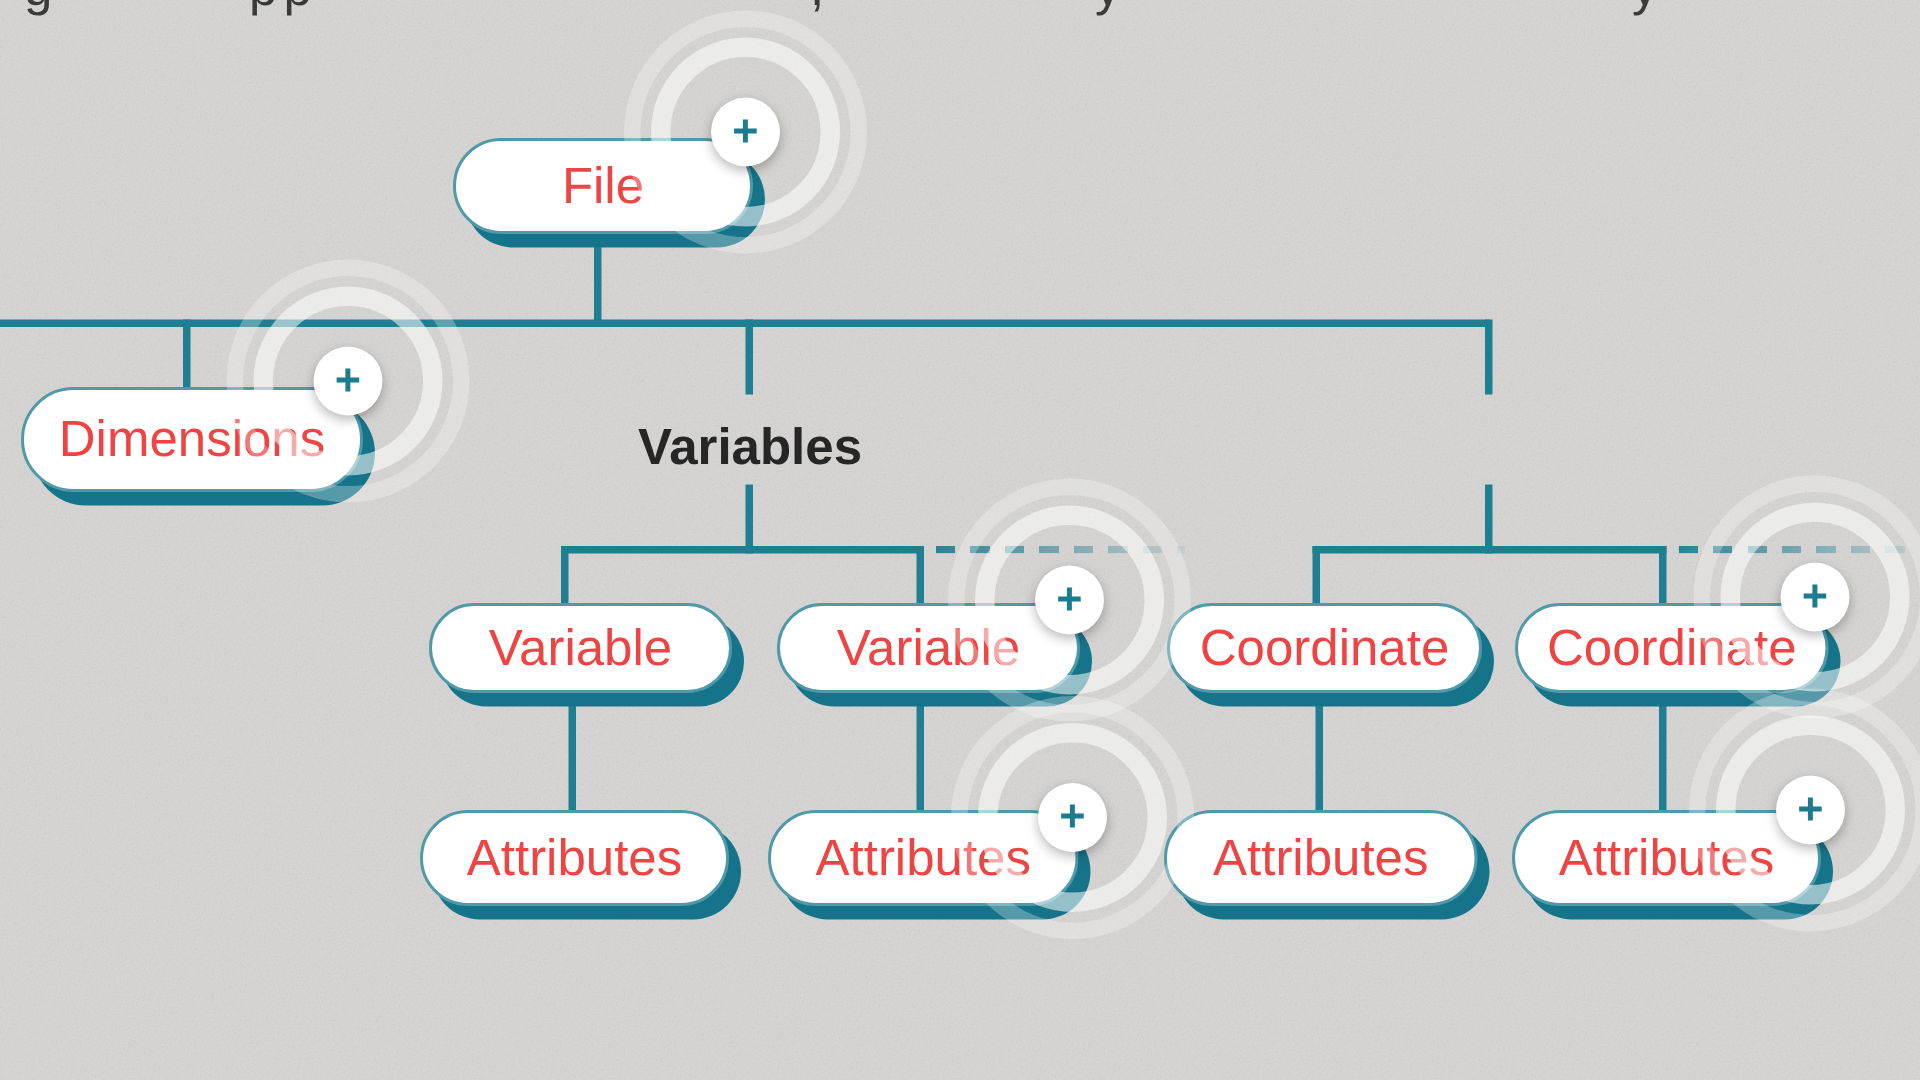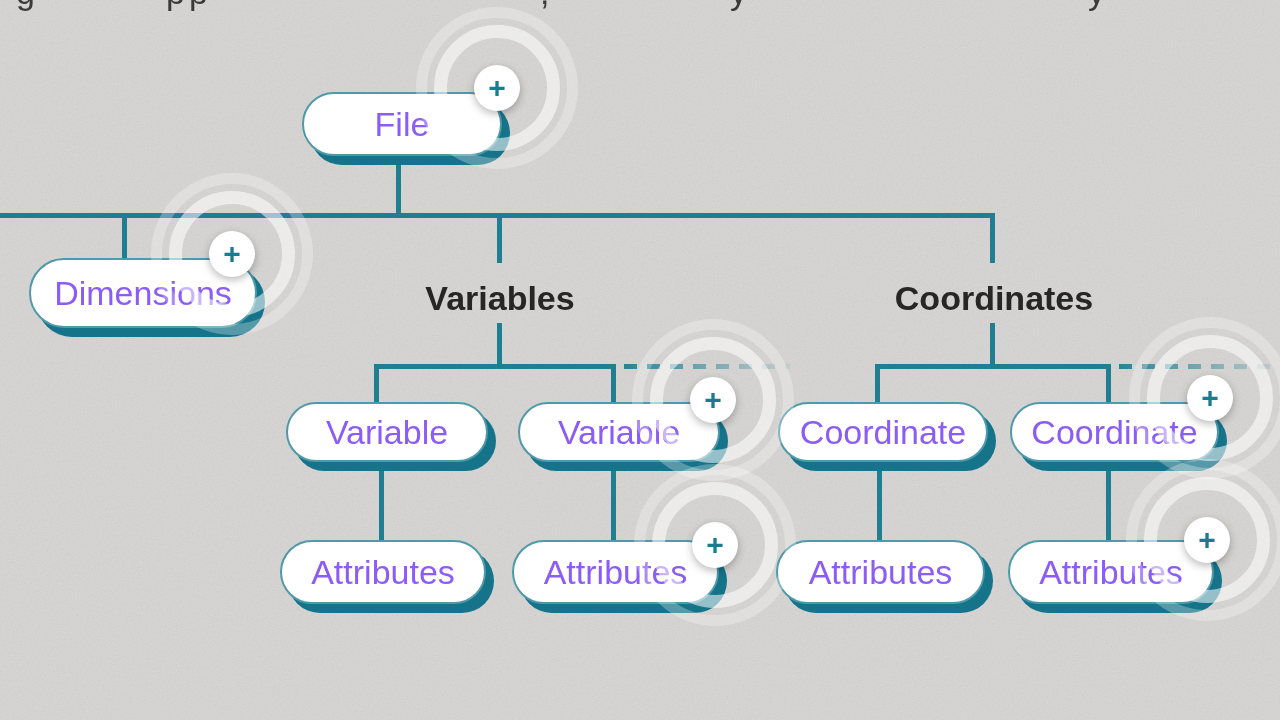--- a/index.html
+++ b/index.html
@@ -24,21 +24,21 @@
     mask-image:linear-gradient(90deg,rgba(0,0,0,.95),rgba(0,0,0,.08));
   }
 
   .pill{
     position:absolute;z-index:2;
     background:#ffffff;
     border:2px solid #4f99a9;
     border-radius:40px;
     box-shadow:8px 9px 0 #15748a;
     display:flex;align-items:center;justify-content:center;
-    font-size:34px;color:#8b5cf6;
+    font-size:34px;color:#ef4444;
   }
 
   .group-label{
     position:absolute;z-index:2;transform:translateX(-50%);
     font-size:34px;color:#262626;white-space:nowrap;font-weight:bold;
   }
 
   .halo{position:absolute;z-index:3;transform:translate(-50%,-50%);
         border-radius:50%;pointer-events:none;}
   .ring1{width:100px;height:100px;border:13px solid rgba(255,255,255,0.55);}
@@ -95,26 +95,25 @@
   <div class="ln" style="left:1106px;top:364px;width:5px;height:42px"></div>
 
   <div class="ln" style="left:379px;top:458px;width:5px;height:86px"></div>
   <div class="ln" style="left:611px;top:458px;width:5px;height:86px"></div>
   <div class="ln" style="left:877px;top:458px;width:5px;height:86px"></div>
   <div class="ln" style="left:1106px;top:458px;width:5px;height:86px"></div>
 
   <div class="pill" style="left:302px;top:92px;width:196px;height:60px">
     <span>File</span>
   </div>
-  <div class="pill" style="left:29px;top:258px;width:224px;height:66px">
+  <div class="pill" style="left:14px;top:258px;width:224px;height:66px">
     <span>Dimensions</span>
   </div>
 
   <div class="group-label" style="left:500px;top:279px">Variables</div>
-  <div class="group-label" style="left:994px;top:279px">Coordinates</div>
 
   <div class="pill" style="left:286px;top:402px;width:198px;height:56px">
     <span>Variable</span>
   </div>
   <div class="pill" style="left:518px;top:402px;width:198px;height:56px">
     <span>Variable</span>
   </div>
   <div class="pill" style="left:778px;top:402px;width:206px;height:56px">
     <span>Coordinate</span>
   </div>

